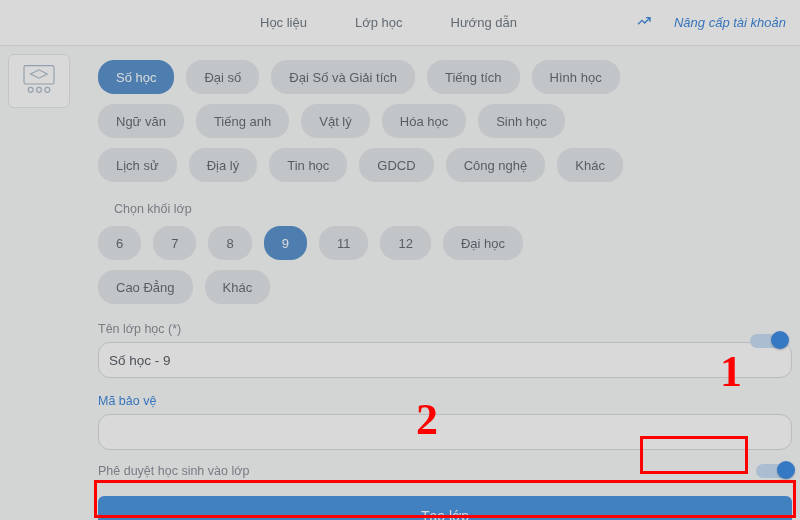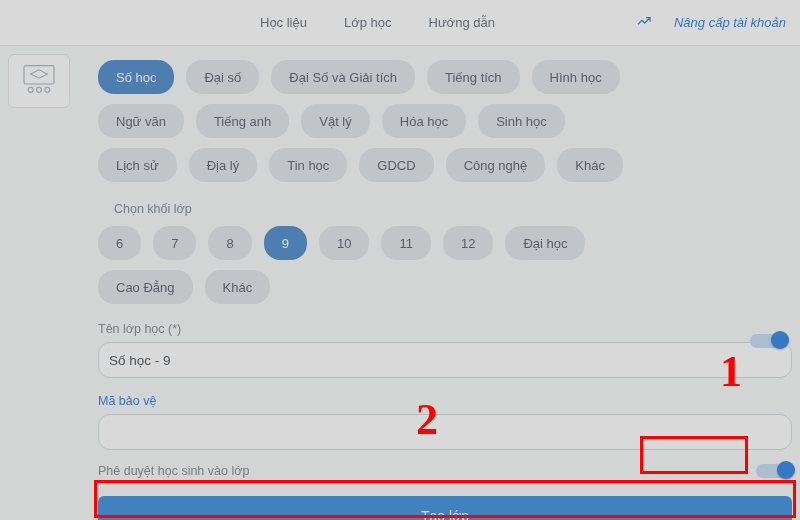--- a/index.html
+++ b/index.html
@@ -1,20 +1,20 @@
 <!DOCTYPE html>
 <html><head>
 <meta charset="utf-8">
 <style>
   * { box-sizing: border-box; margin: 0; padding: 0; font-family: Arial, "Helvetica Neue", sans-serif; }
   html, body { width: 800px; height: 520px; overflow: hidden; background: #f7f8f9; }
   .dim { position: absolute; inset: 0; background: rgba(120,120,120,0.28); pointer-events: none; z-index: 50; }
 
   .topbar { height: 46px; border-bottom: 1px solid #e3e6ea; display: flex; align-items: center; justify-content: space-between; padding: 0 14px 0 260px; background: #fff; }
-  .topnav { display: flex; gap: 37px; }
+  .topnav { display: flex; gap: 48px; }
   .topnav a { color: #5a6570; font-size: 13px; text-decoration: none; cursor: pointer; }
   .upgrade { display: flex; align-items: center; gap: 22px; color: #1d74d6; font-size: 13px; cursor: pointer; font-style: italic; }
   .upgrade svg { width: 16px; height: 16px; stroke: #1d74d6; stroke-width: 2; fill: none; }
 
   .content { position: relative; padding-left: 98px; padding-top: 14px; }
   .sidecard { position: absolute; left: 8px; top: 8px; width: 62px; height: 54px; border: 1px solid #e0e4e8; border-radius: 6px; background: #fff; display: flex; align-items: center; justify-content: center; }
   .sidecard svg { width: 40px; height: 36px; stroke: #9fb1c2; stroke-width: 1.4; fill: none; }
 
   .main { width: 694px; }
 
@@ -102,21 +102,20 @@
         <button class="chip">Công nghệ</button>
         <button class="chip">Khác</button>
       </div>
 
     <div class="seclabel">Chọn khối lớp</div>
     <div class="chiprow" id="grade-r1">
         <button class="chip">6</button>
         <button class="chip">7</button>
         <button class="chip">8</button>
         <button class="chip sel">9</button>
-        <button class="chip">10</button>
         <button class="chip">11</button>
         <button class="chip">12</button>
         <button class="chip">Đại học</button>
       </div>
     <div class="chiprow" id="grade-r2" style="margin-top:10px;">
         <button class="chip">Cao Đẳng</button>
         <button class="chip">Khác</button>
       </div>
 
     <div class="fieldlabel">Tên lớp học (*)</div>

